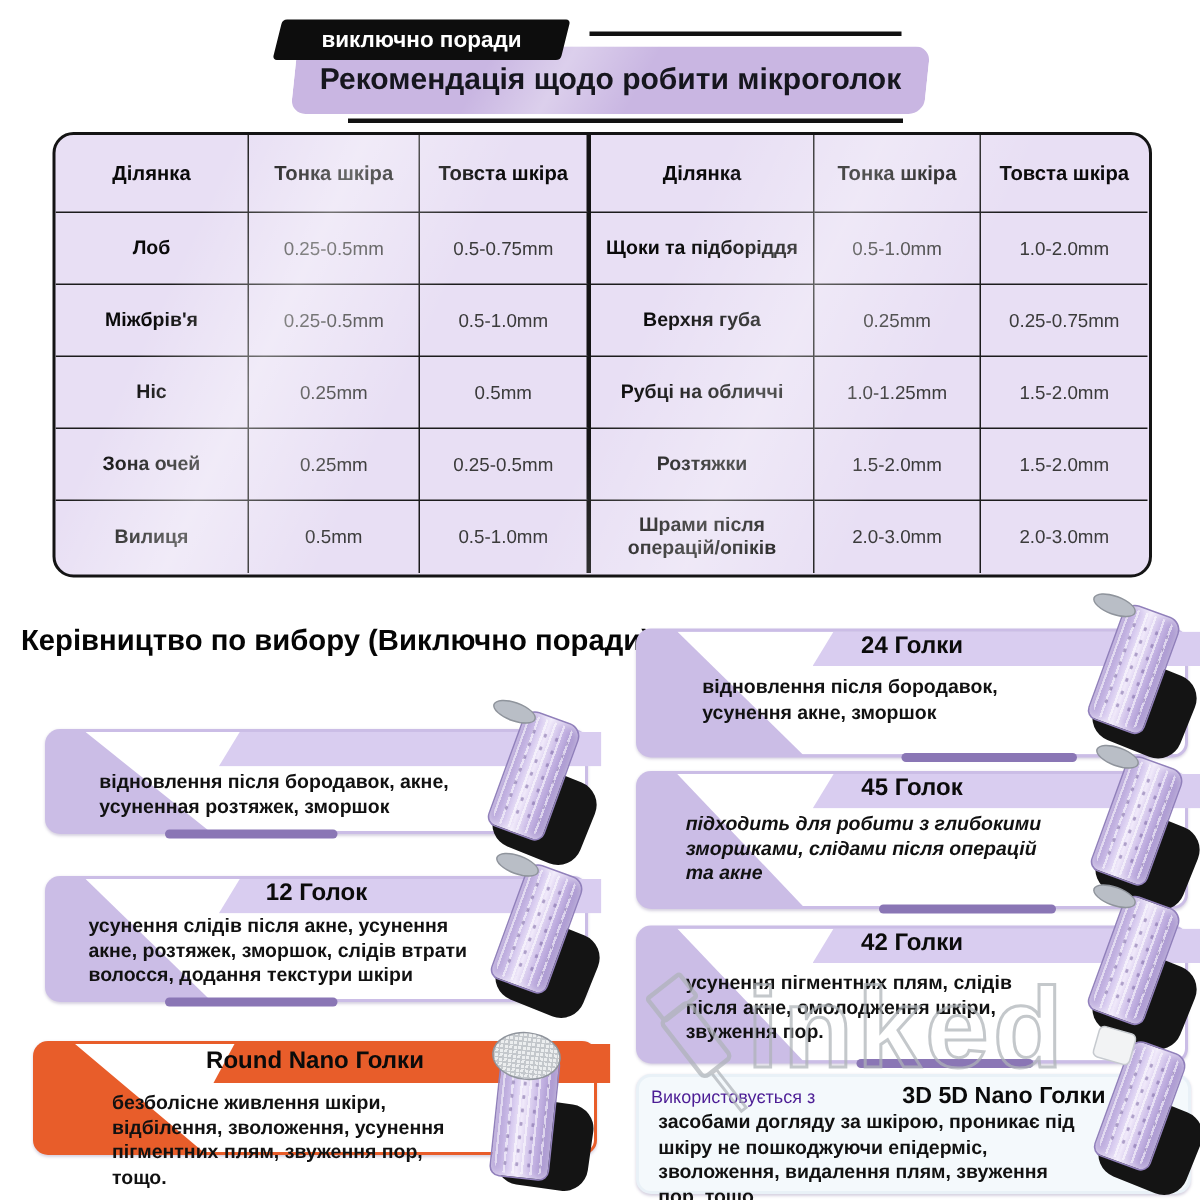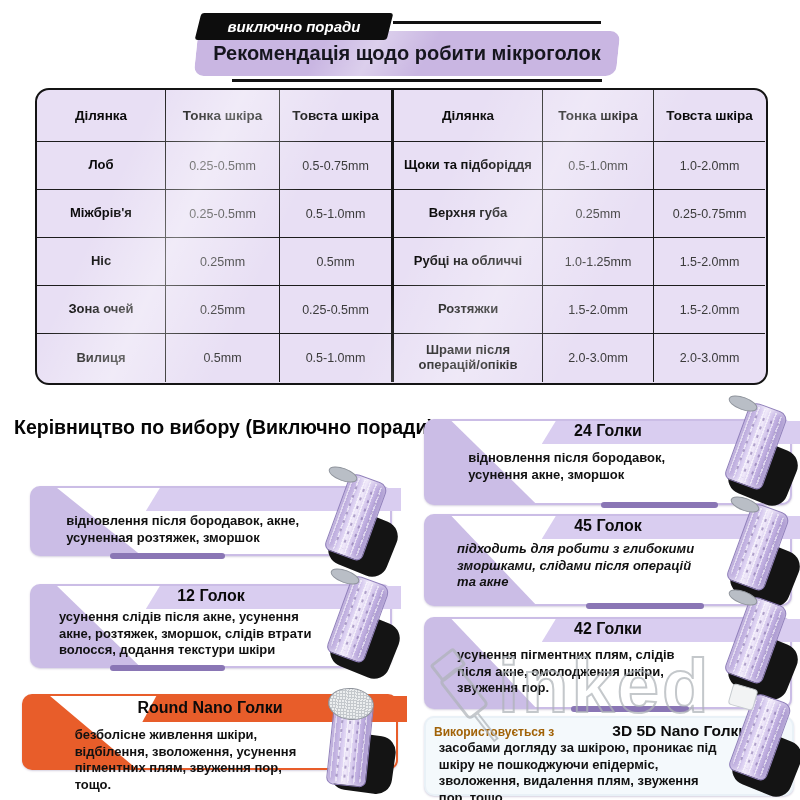--- a/index.html
+++ b/index.html
@@ -1,20 +1,20 @@
 <!DOCTYPE html>
 <html><head>
 <meta charset="utf-8">
 <style>
   * { margin:0; padding:0; box-sizing:border-box; }
   html,body { width:800px; height:800px; background:#ffffff; font-family:"Liberation Sans", sans-serif; overflow:hidden; }
   .page { position:relative; width:800px; height:800px; background:#fff; }
 
   
-  .badge { position:absolute; left:198px; top:13px; width:192px; height:27px; z-index:3;font-style:italic; }
+  .badge { position:absolute; left:185px; top:13px; width:192px; height:27px; z-index:3; }
   .badge-bg { position:absolute; inset:0; background:#0d0d0d; transform:skewX(-14deg); border-radius:3px; }
   .badge-label { position:absolute; inset:0; display:flex; align-items:center; justify-content:center;
     color:#fff; font-weight:bold; font-size:15px; }
   .line-top { position:absolute; left:393px; top:21px; width:208px; height:3px; background:#111; }
   .line-bottom { position:absolute; left:232px; top:79px; width:370px; height:3px; background:#111; }
   .banner { position:absolute; left:196px; top:31px; width:422px; height:45px; z-index:2; }
   .banner-bg { position:absolute; inset:0; background:#c9b6e2; border-radius:10px; transform:skewX(-6deg);
     background-image:linear-gradient(115deg, rgba(255,255,255,0) 30%, rgba(255,255,255,.35) 42%, rgba(255,255,255,0) 55%); }
   .banner-title { position:absolute; inset:0; display:flex; align-items:center; justify-content:center;
     font-weight:bold; font-size:20px; color:#16161e; }
@@ -56,21 +56,21 @@
   .card.orange .card-title { top:5px; }
   .card-desc { position:absolute; z-index:2; text-align:left; font-weight:bold; font-size:13px;
     line-height:1.28; color:#111; }
   .bottom-bar { position:absolute; bottom:-3px; height:6px; width:32%; left:22%;
     background:#8a76b5; border-radius:3px; z-index:0; }
 
   
   .card.pale { background:#e9f1f7; }
   .card.pale .card-inner { clip-path:none; background:#f4f9fc; }
   .pale-titlerow { position:absolute; top:6px; left:10px; right:10px; z-index:2; display:flex; align-items:baseline; }
-  .pale-intro { font-weight:bold; font-size:12px; color:#a16207; }
+  .pale-intro { font-weight:normal; font-size:12px; color:#4c1d95; }
   .pale-title { font-weight:bold; font-size:15.5px; color:#0b0b0b; margin-left:58px; }
 
   
   .needle { position:absolute; width:100px; height:108px; z-index:3; pointer-events:none; }
   .needle .pen { position:absolute; right:6px; bottom:4px; width:62px; height:58px;
     background:#141414; border-radius:16px; transform:rotate(22deg); }
   .needle .cart { position:absolute; right:24px; top:8px; width:40px; height:82px; transform:rotate(20deg);
     border:1px solid #9180bb; border-radius:9px 9px 7px 7px;
     background:linear-gradient(90deg,#ab97d2 0%, #d9cdf0 30%, #f0e9fa 45%, #c9b9e6 70%, #9d89c8 100%);
     box-shadow:inset 0 0 6px rgba(255,255,255,.6); }

